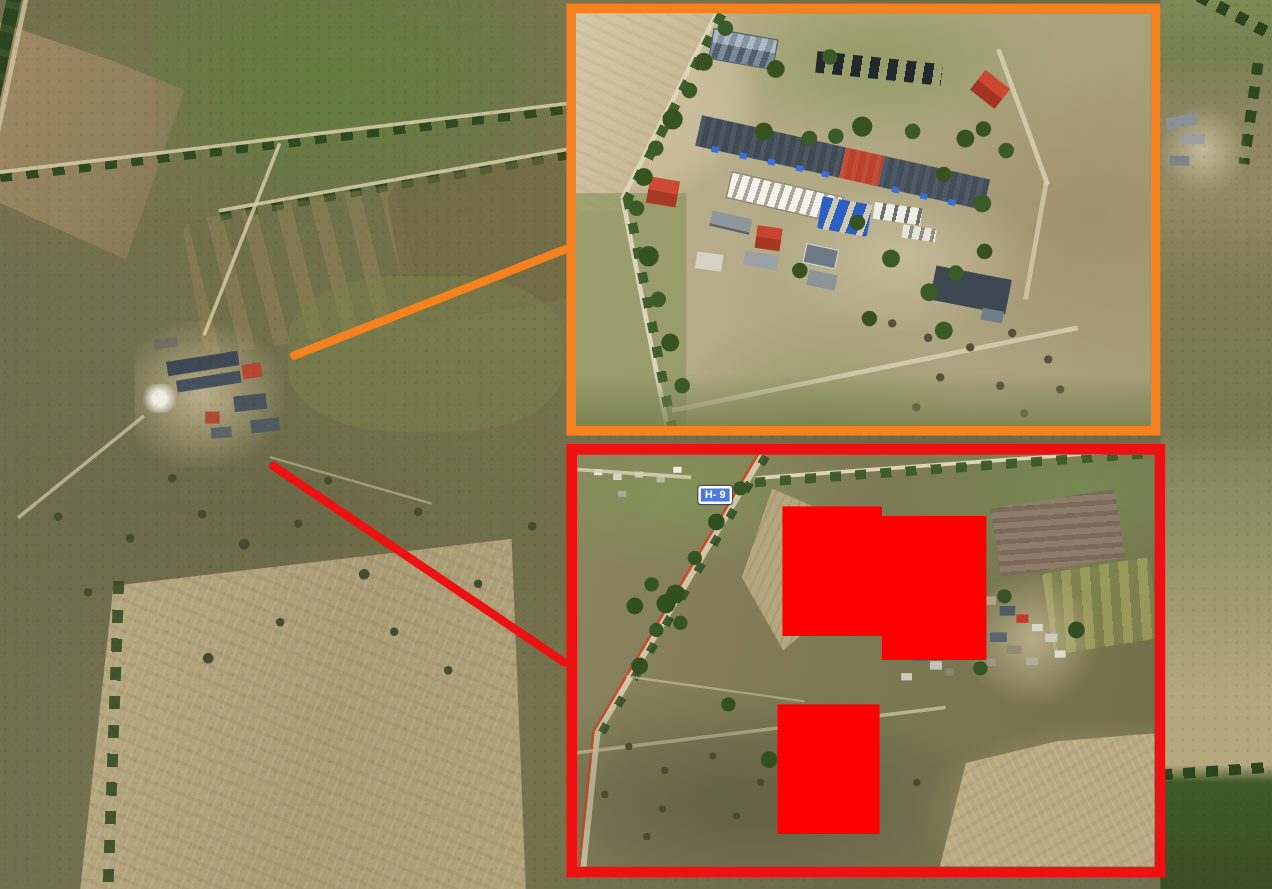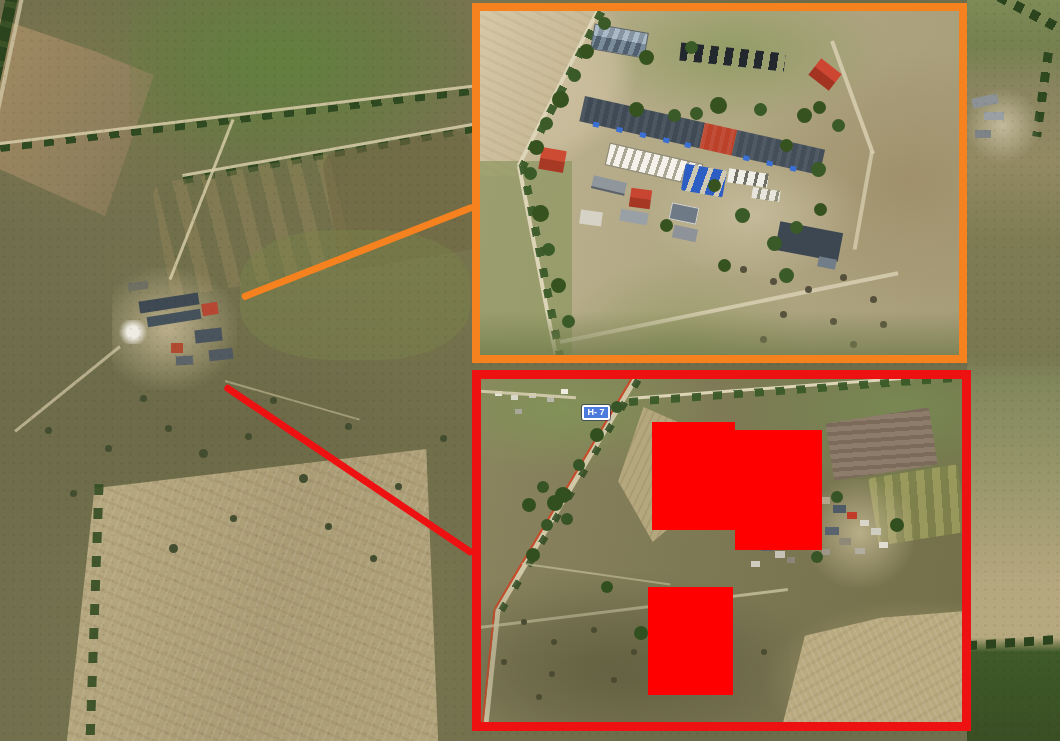--- a/index.html
+++ b/index.html
@@ -346,21 +346,21 @@
       </div>
       <div class="abs rot r-mainroad2">
         <div class="r-asphalt"></div>
         <div class="r-redline"></div>
       </div>
 
       <div class="abs r-tan-top"></div>
       <div class="abs r-purple"></div>
       <div class="abs r-stripe-green"></div>
 
-      <div class="abs road-sign">Н- 7</div>
+      <div class="abs road-sign">Н- 9</div>
 
       <div class="abs r-village-ground"></div>
       <div class="abs r-village">
         <div class="rv" style="left:338px;top:118px;width:11px;height:7px;background:#b3a58c"></div>
         <div class="rv" style="left:352px;top:126px;width:13px;height:8px;background:#4e5a66"></div>
         <div class="rv" style="left:366px;top:133px;width:10px;height:7px;background:#c23b28"></div>
         <div class="rv" style="left:379px;top:141px;width:9px;height:6px;background:#d9d5c9"></div>
         <div class="rv" style="left:344px;top:148px;width:14px;height:8px;background:#59646f"></div>
         <div class="rv" style="left:390px;top:149px;width:10px;height:7px;background:#cfccc0"></div>
         <div class="rv" style="left:358px;top:159px;width:12px;height:7px;background:#8f8978"></div>

